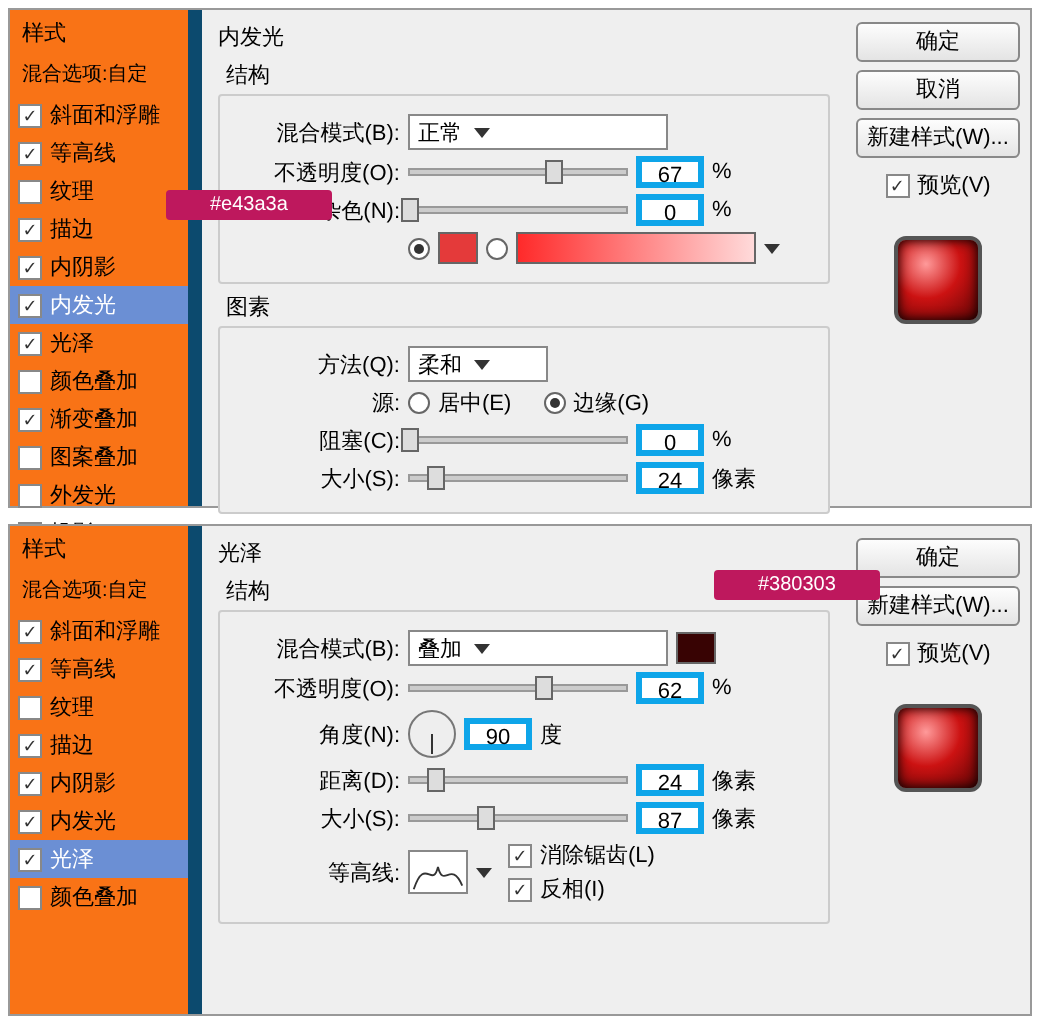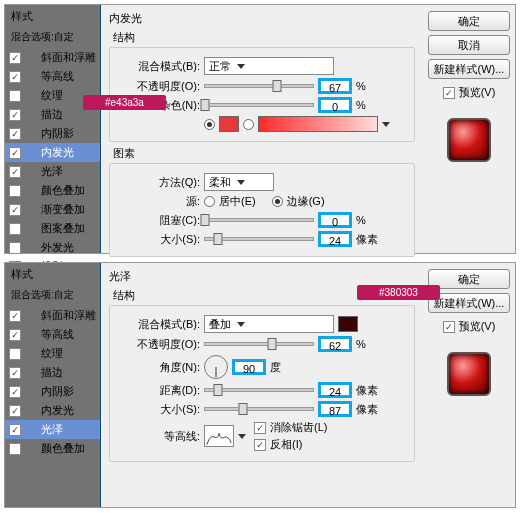--- a/index.html
+++ b/index.html
@@ -1,21 +1,21 @@
 <!DOCTYPE html>
 <html><head>
 <meta charset="utf-8">
 <style>
 *{box-sizing:border-box;margin:0;padding:0;font-family:"Microsoft YaHei",SimSun,sans-serif;font-size:11px}
 body{background:#fff;padding:4px}
 .panel{border:1px solid #999;background:#efefef;display:flex;margin-bottom:8px;height:250px;position:relative}
-.sidebar{width:96px;border-right:1px solid #0c4a6e;background:#737373}
+.sidebar{width:96px;border-right:7px solid #0c4a6e;background:#f97316}
 .sidebar-title{padding:4px 6px;font-weight:normal}
 .blend-opts{padding:2px 6px 4px 6px;font-size:10px}
-.style-item{display:flex;align-items:center;padding:2px 4px;gap:20px;cursor:default}
+.style-item{display:flex;align-items:center;padding:2px 4px;gap:4px;cursor:default}
 .style-item.active{background:#6b8fd4;color:#fff}
 .chk{width:12px;height:12px;border:1px solid #888;background:#fff;display:inline-flex;align-items:center;justify-content:center;font-size:9px;color:#333}
 .chk.on::after{content:"✓"}
 .mid{flex:1;padding:4px 8px;position:relative}
 .section-title{font-size:11px;margin:2px 0 2px 0}
 .group-title{font-size:11px;margin:4px 0 2px 4px}
 .group{border:1px solid #ccc;border-radius:2px;padding:6px 20px;margin-bottom:4px;background:#efefef}
 .row{display:flex;align-items:center;margin:3px 0;gap:4px}
 .lbl{width:70px;text-align:right;font-size:11px}
 .sel{height:18px;border:1px solid #888;background:#fff;padding:0 4px;display:flex;align-items:center;justify-content:flex-start;gap:6px}

